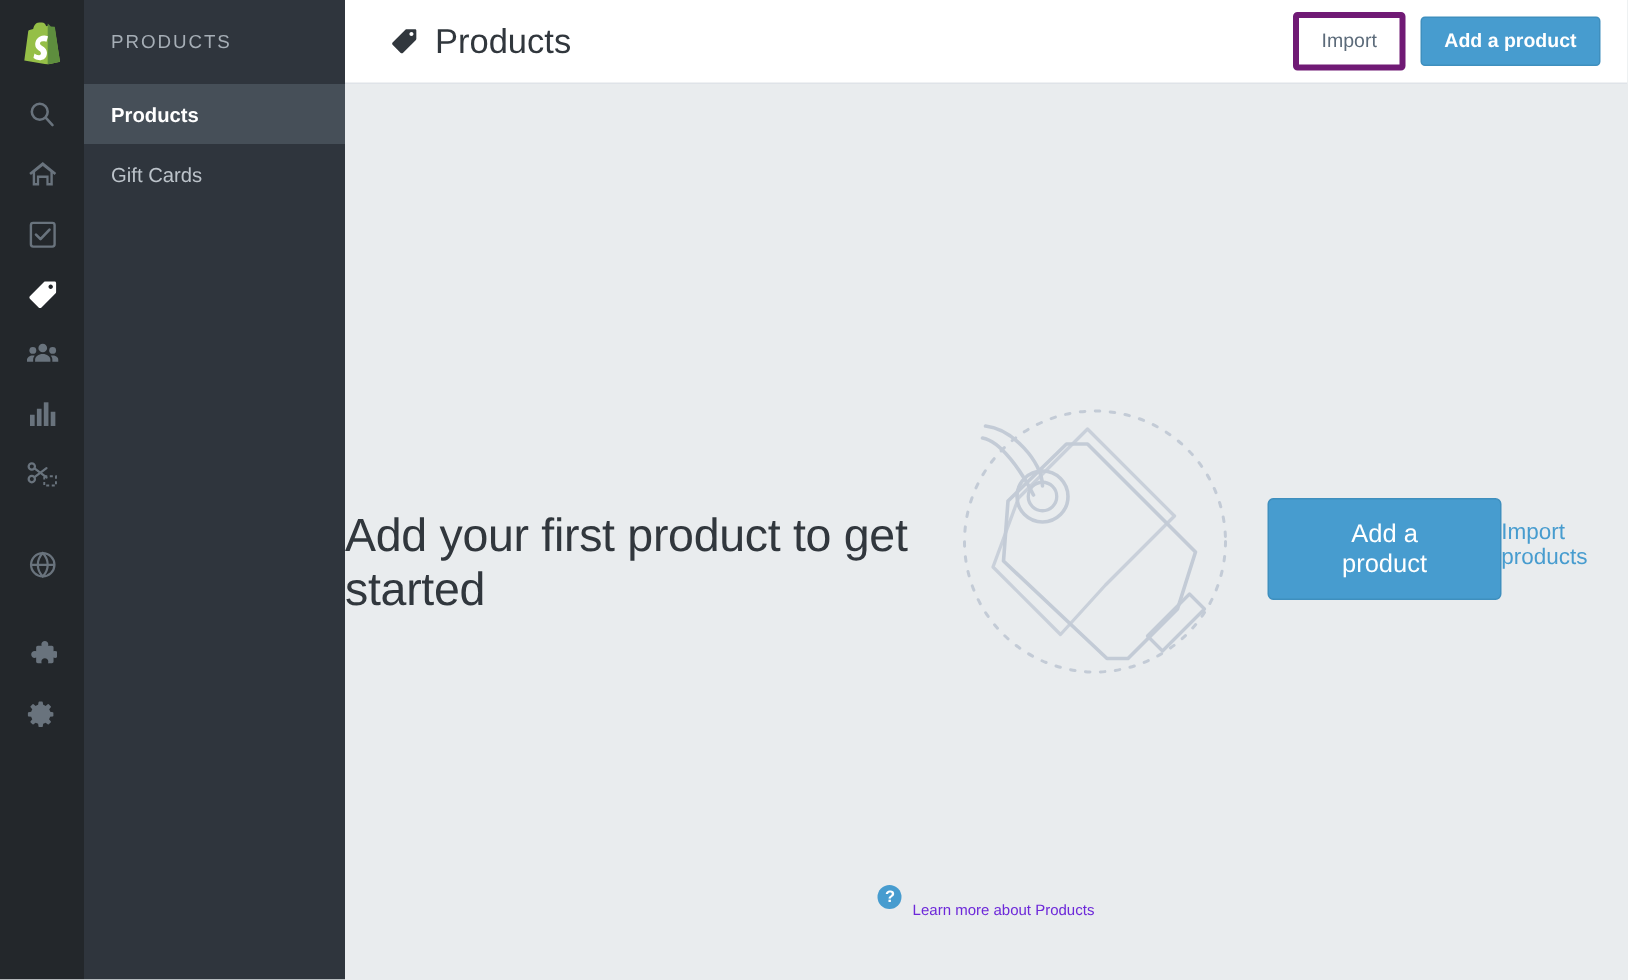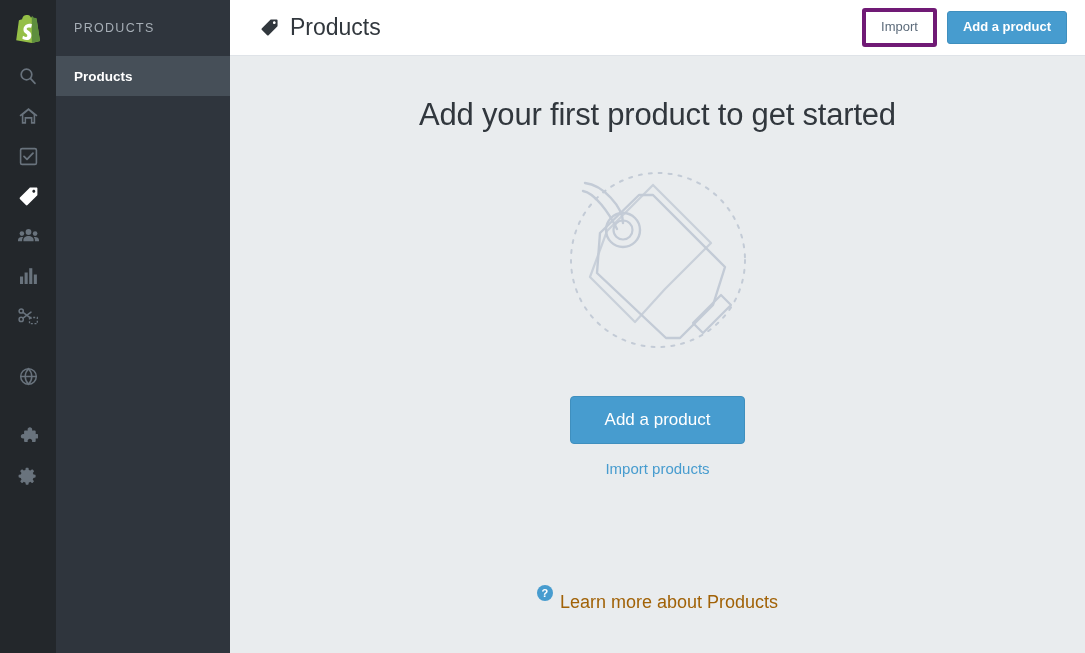--- a/index.html
+++ b/index.html
@@ -100,21 +100,21 @@
   }
   .btn-primary {
     background: #479ccf;
     border: 1px solid #3f8fbe;
     color: #ffffff;
     font-weight: bold;
   }
 
   .content {
     flex: 1 1 auto;
-    display: flex; flex-direction: column; align-items: center;
+    display: flex; flex-direction: row; align-items: center;
     position: relative;
   }
   .empty-heading {
     margin-top: 41px;
     font-size: 31px;
     font-weight: 300;
     color: #31373d;
     letter-spacing: -0.2px;
   }
   .illustration { margin-top: 22px; }
@@ -145,22 +145,22 @@
     gap: 7px;
   }
   .help-icon {
     width: 16px; height: 16px; border-radius: 50%;
     background: #479ccf; color: #ffffff;
     font-size: 11px; font-weight: bold;
     display: flex; align-items: center; justify-content: center;
     line-height: 1;
   }
   .learn-more-text {
-    color: #a16207;
-    font-size: 18px;
+    color: #6d28d9;
+    font-size: 10px;
     cursor: pointer;
     margin-top: 19px;
   }
 </style>
 </head>
 <body>
 
 <div class="app">
 
   <div class="rail">
@@ -257,20 +257,23 @@
       </div>
 
     </div>
   </div>
 
   <div class="subnav">
     <div class="subnav-title">PRODUCTS</div>
     <div class="nav-item active">
       <span>Products</span>
     </div>
+    <div class="nav-item">
+      <span>Gift Cards</span>
+    </div>
   </div>
 
   <div class="main">
 
     <div class="topbar">
       <div class="title-group">
         <span class="title-icon">
           <svg width="19" height="19" viewBox="0 0 21 21" fill="currentColor">
             <path d="M19.4 1.6h-7.1c-.3 0-.6.1-.8.3L1.9 11.5c-.4.4-.4 1.2 0 1.6l6 6c.4.4 1.2.4 1.6 0l9.6-9.6c.2-.2.3-.5.3-.8V2.6c0-.6-.4-1-1-1zm-3.6 5.1c-.8 0-1.5-.7-1.5-1.5s.7-1.5 1.5-1.5 1.5.7 1.5 1.5-.7 1.5-1.5 1.5z"></path>
           </svg>

